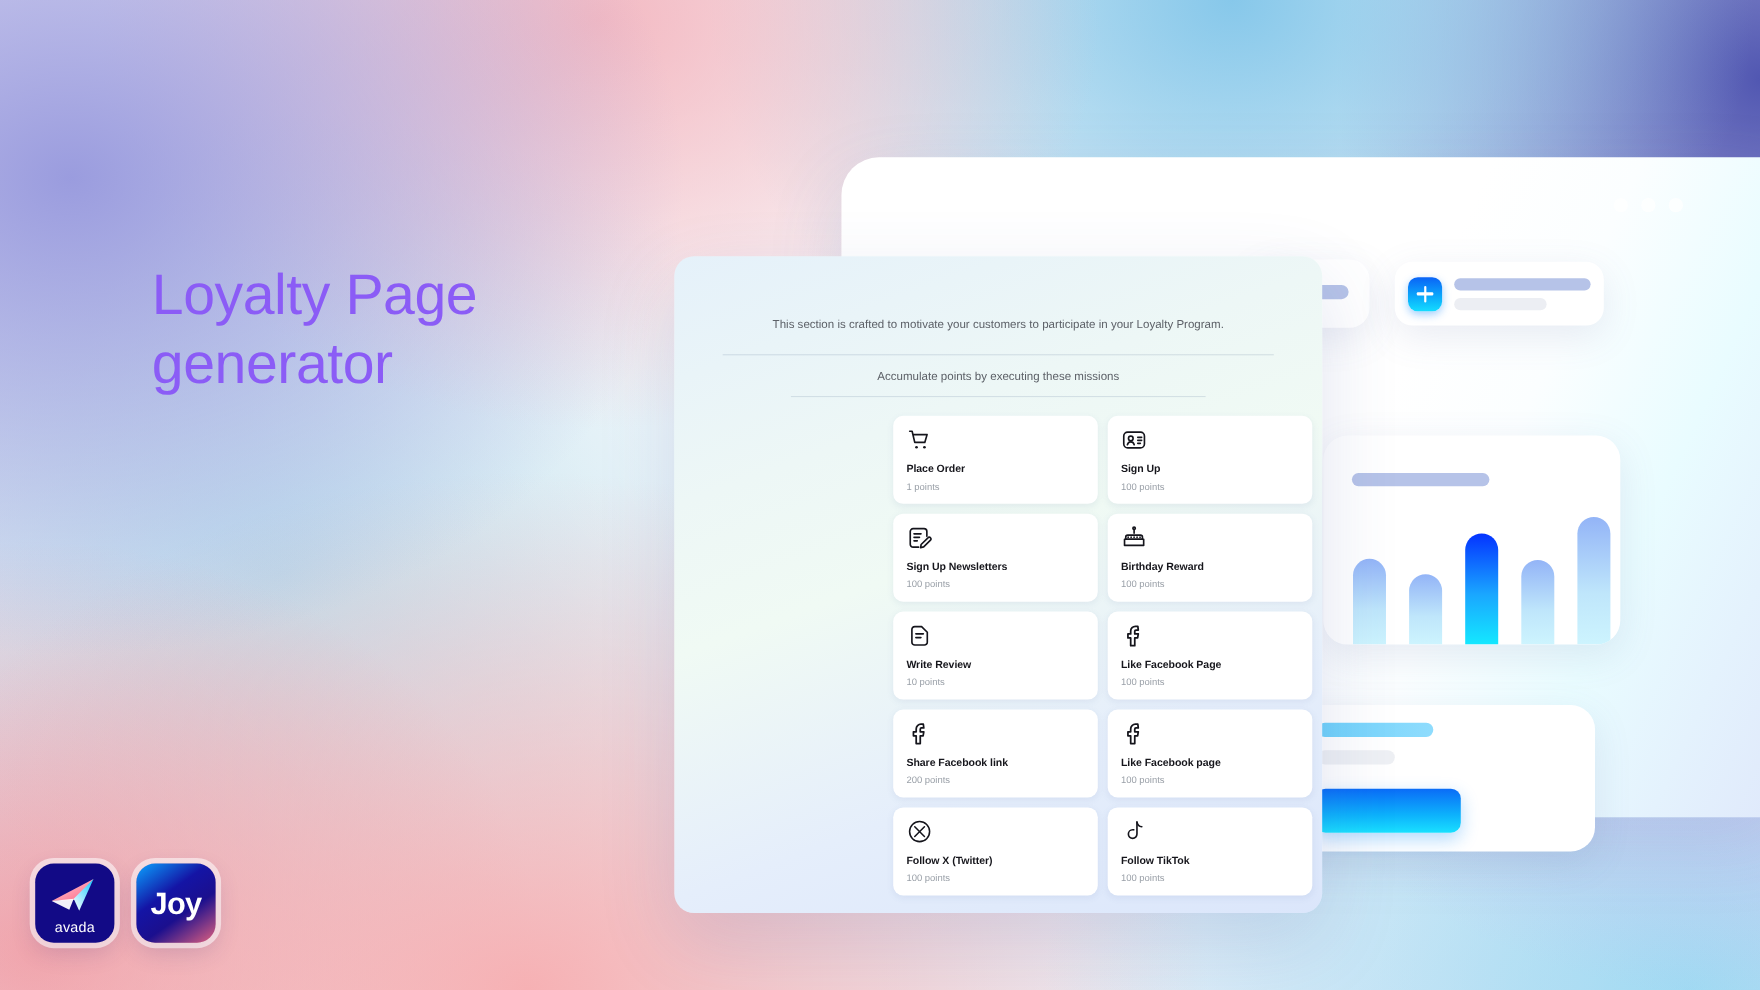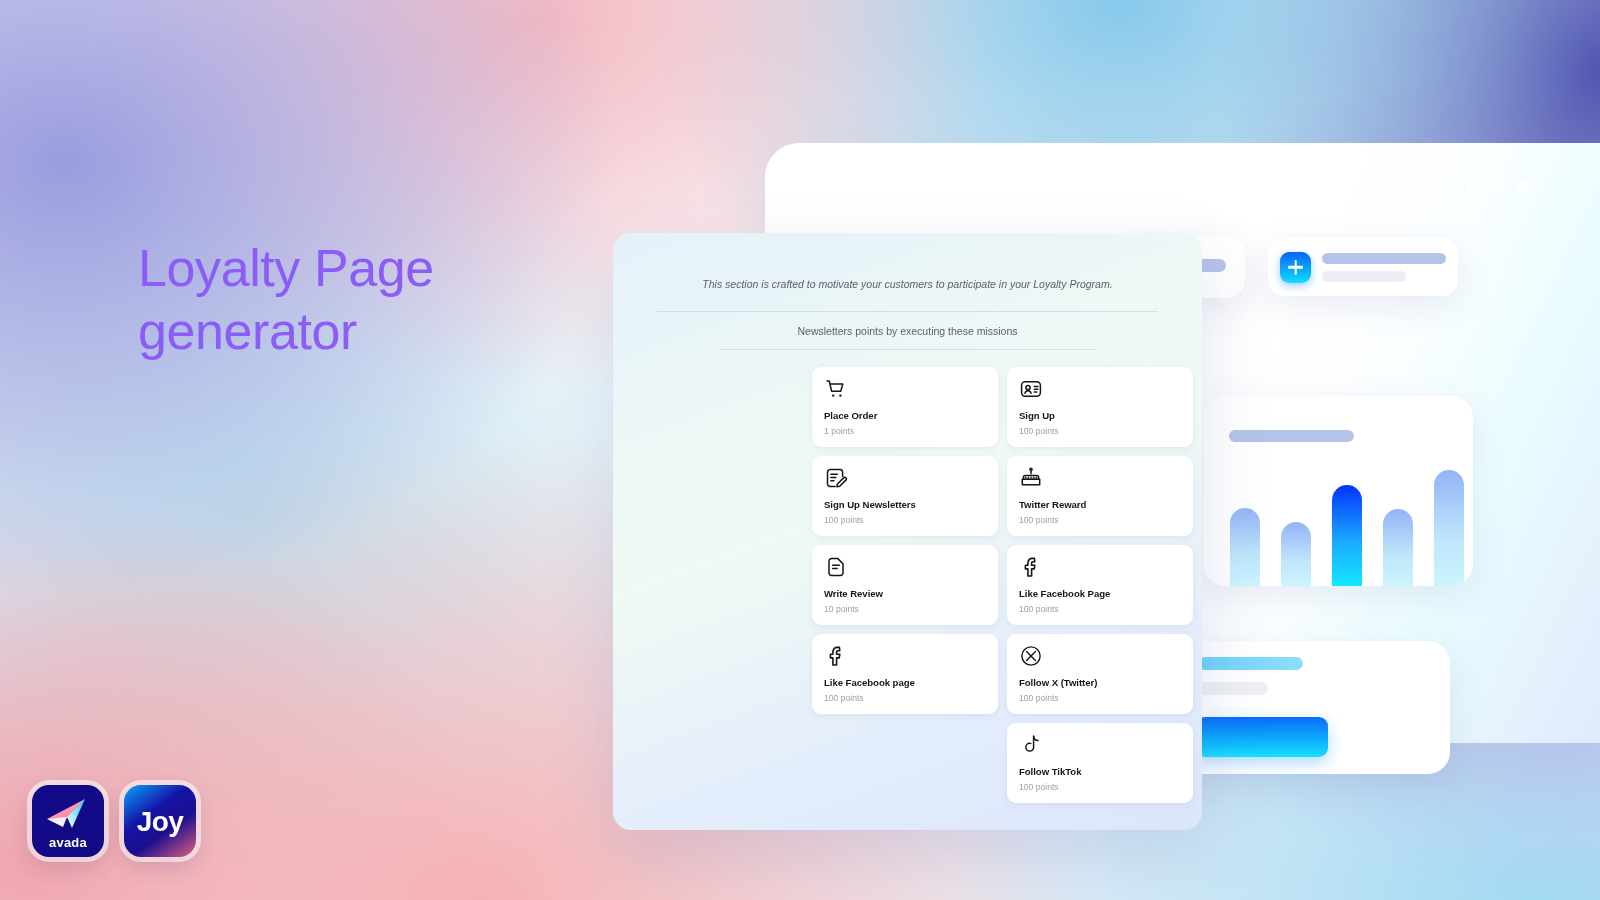--- a/index.html
+++ b/index.html
@@ -86,39 +86,39 @@
     color:#8b5cf6;
   }
 
   
   .logo-row { position:absolute; left:32px; top:785px; display:flex; gap:20px; }
   .logo-tile {
     width:72px; height:72px; border-radius:17px; position:relative;
     box-shadow:0 0 0 5px rgba(255,255,255,0.55), 0 8px 22px rgba(60,40,120,0.20);
     display:flex; align-items:center; justify-content:center; overflow:hidden;
   }
-  .logo-avada { background:#120a86;font-weight:bold; }
+  .logo-avada { background:#120a86; }
   .logo-avada .mark { position:absolute; top:12px; left:13px; width:46px; height:33px; }
   .logo-avada .name { position:absolute; bottom:7px; left:0; right:0; text-align:center;
                       color:#fff; font-size:13px; letter-spacing:0.2px; }
   .logo-joy { background:linear-gradient(145deg,#0aa3ff 0%,#1414a5 38%,#1b0f8e 62%,#e0607f 100%); }
   .logo-joy .name { color:#fff; font-size:28px; font-weight:700; letter-spacing:-0.6px; position:relative; top:1px; }
 
   
   .panel {
     position:absolute; left:613px; top:233px; width:589px; height:597px;
     border-radius:18px;
     background:
       linear-gradient(160deg, #e5f1fa 0%, #edf7f6 28%, #f0faf4 45%, #e5eefb 72%, #dbe6fb 100%);
     box-shadow:0 26px 70px rgba(70,90,160,0.16);
     overflow:hidden;
   }
   .panel-head { padding:37px 62px 0; text-align:center; }
   .panel-title { font-size:20.5px; font-weight:700; color:#13131a; letter-spacing:-0.2px; }
-  .panel-sub { margin-top:7px; font-size:10.5px; line-height:1.45; color:#5d6168;font-style:italic; }
+  .panel-sub { margin-top:18px; font-size:10.5px; line-height:1.45; color:#5d6168; }
   .divider { height:1px; background:rgba(120,140,170,0.22); margin:19px 44px 0; }
   .panel-note { font-size:10.5px; color:#5d6168; text-align:center; padding:13px 0 0; }
   .divider2 { height:1px; background:rgba(120,140,170,0.22); margin:12px 106px 0; }
 
   
   .missions { padding:17px 9px 0; display:flex; flex-wrap:wrap; gap:9px 9px; justify-content:flex-end; }
   .mission {
     width:186px; height:80px; background:#fff; border-radius:9px;
     box-shadow:0 2px 7px rgba(80,100,160,0.09);
     padding:10px 12px 0;
@@ -200,21 +200,21 @@
   <div class="logo-tile logo-joy">
     <span class="name">Joy</span>
   </div>
 </div>
 
 <div class="panel">
   <div class="panel-head">
     <div class="panel-sub">This section is crafted to motivate your customers to participate in your Loyalty Program.</div>
   </div>
   <div class="divider"></div>
-  <div class="panel-note">Newsletters points by executing these missions</div>
+  <div class="panel-note">Accumulate points by executing these missions</div>
   <div class="divider2"></div>
 
   <div class="missions" id="missions">
       <div class="mission">
         <div class="ic">
           <svg width="24" height="24" viewBox="0 0 24 24" fill="none" stroke="#15151c" stroke-width="1.5" stroke-linecap="round" stroke-linejoin="round">
             <path d="M3 4h2.2l2.4 10.2h9.1l2.1-7.1H6.3"></path>
             <circle cx="9.2" cy="18.6" r="1.2" fill="#15151c" stroke="none"></circle>
             <circle cx="16.4" cy="18.6" r="1.2" fill="#15151c" stroke="none"></circle>
           </svg>
@@ -248,41 +248,50 @@
       <div class="mission">
         <div class="ic">
           <svg width="24" height="24" viewBox="0 0 24 24" fill="none" stroke="#15151c" stroke-width="1.5" stroke-linecap="round" stroke-linejoin="round">
             <circle cx="12" cy="3.3" r="1.1"></circle>
             <path d="M12 4.5v3.3"></path>
             <path d="M4.4 11.3c0-1 .8-1.8 1.8-1.8h11.6c1 0 1.8.8 1.8 1.8v1.9H4.4z"></path>
             <path d="M3.3 13.2h17.4v5.6H3.3z"></path>
             <path d="M6.6 11.6v-.4M9.3 11.6v-.4M12 11.6v-.4M14.7 11.6v-.4M17.4 11.6v-.4"></path>
           </svg>
         </div>
-        <div class="mt">Twitter Reward</div>
+        <div class="mt">Birthday Reward</div>
         <div class="mp">100 points</div>
       </div>
       <div class="mission">
         <div class="ic">
           <svg width="24" height="24" viewBox="0 0 24 24" fill="none" stroke="#15151c" stroke-width="1.5" stroke-linecap="round" stroke-linejoin="round">
             <path d="M5 6.2A2.6 2.6 0 0 1 7.6 3.6h6.2l5.2 5.2v9a2.6 2.6 0 0 1-2.6 2.6H7.6A2.6 2.6 0 0 1 5 17.8z"></path>
             <path d="M8.6 10.2h6.8M8.6 13.6h4.6"></path>
           </svg>
         </div>
         <div class="mt">Write Review</div>
         <div class="mp">10 points</div>
       </div>
       <div class="mission">
         <div class="ic">
           <svg width="24" height="24" viewBox="0 0 24 24" fill="none" stroke="#15151c" stroke-width="1.6" stroke-linecap="round" stroke-linejoin="round">
             <path d="M15.4 3.4h-2.2a4.3 4.3 0 0 0-4.3 4.3v2.6H6.4v3.6h2.5v7.1h3.7v-7.1h2.6l.6-3.6h-3.2V7.9c0-.6.5-1.1 1.1-1.1h2.1z"></path>
           </svg>
         </div>
         <div class="mt">Like Facebook Page</div>
         <div class="mp">100 points</div>
+      </div>
+      <div class="mission">
+        <div class="ic">
+          <svg width="24" height="24" viewBox="0 0 24 24" fill="none" stroke="#15151c" stroke-width="1.6" stroke-linecap="round" stroke-linejoin="round">
+            <path d="M15.4 3.4h-2.2a4.3 4.3 0 0 0-4.3 4.3v2.6H6.4v3.6h2.5v7.1h3.7v-7.1h2.6l.6-3.6h-3.2V7.9c0-.6.5-1.1 1.1-1.1h2.1z"></path>
+          </svg>
+        </div>
+        <div class="mt">Share Facebook link</div>
+        <div class="mp">200 points</div>
       </div>
       <div class="mission">
         <div class="ic">
           <svg width="24" height="24" viewBox="0 0 24 24" fill="none" stroke="#15151c" stroke-width="1.6" stroke-linecap="round" stroke-linejoin="round">
             <path d="M15.4 3.4h-2.2a4.3 4.3 0 0 0-4.3 4.3v2.6H6.4v3.6h2.5v7.1h3.7v-7.1h2.6l.6-3.6h-3.2V7.9c0-.6.5-1.1 1.1-1.1h2.1z"></path>
           </svg>
         </div>
         <div class="mt">Like Facebook page</div>
         <div class="mp">100 points</div>
       </div>

